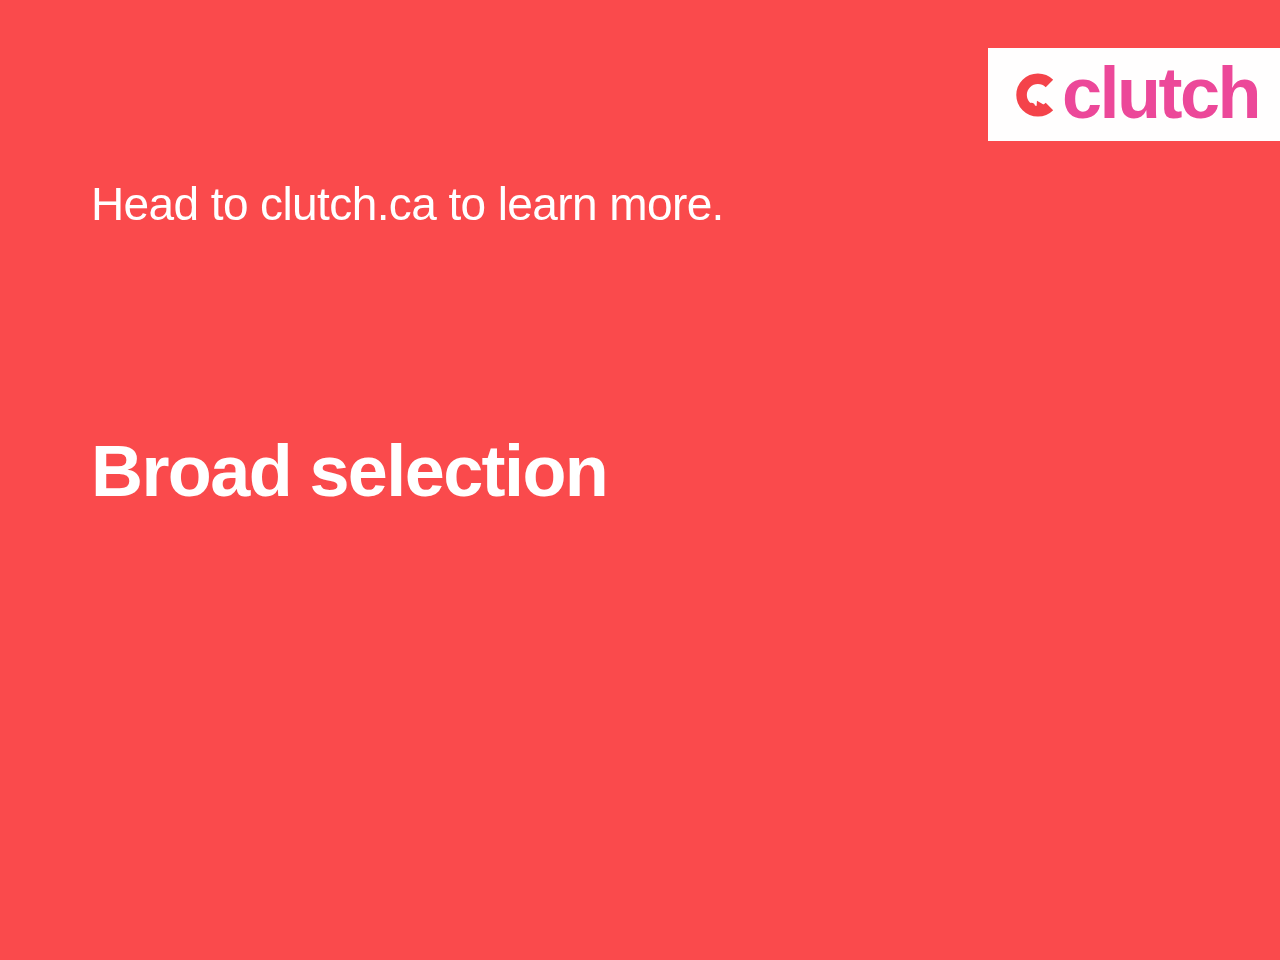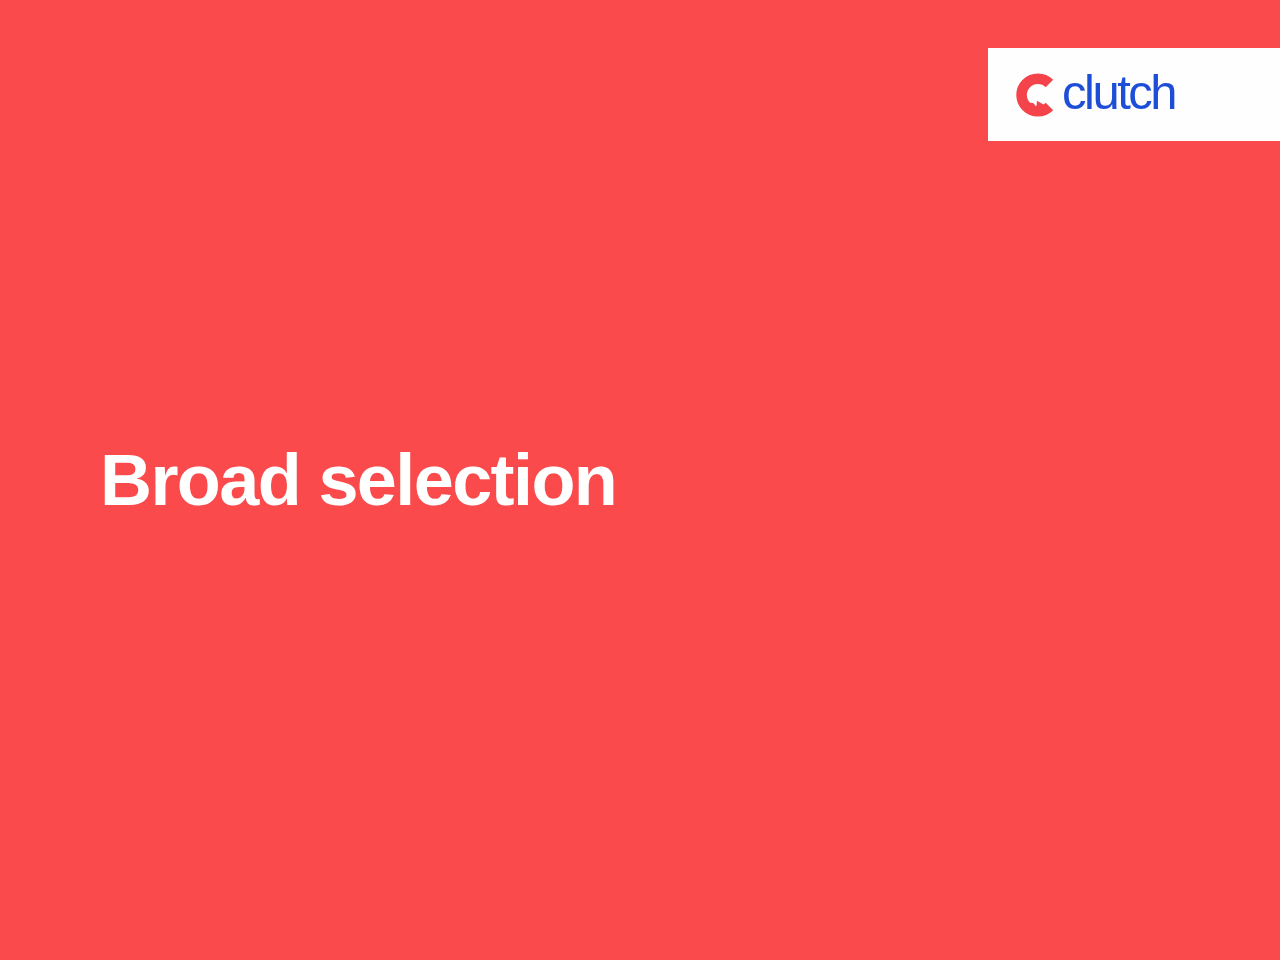--- a/index.html
+++ b/index.html
@@ -44,25 +44,25 @@
   #logo-mark {
     display: block;
     width: 48px;
     height: 48px;
     margin-right: 2px;
     flex: none;
   }
 
   #logo-word {
     font-family: "Liberation Sans", sans-serif;
-    font-size: 49px;
-    font-weight: normal;
+    font-size: 72px;
+    font-weight: bold;
     line-height: 1;
     letter-spacing: -2.5px;
-    color: #1d4ed8;
+    color: #ec4899;
     white-space: nowrap;
     position: relative;
     top: -2px;
   }
 
   
   #tagline {
     position: absolute;
     left: 91px;
     top: 178px;
@@ -80,21 +80,21 @@
     top: 435px;
     width: 1000px;
   }
 
   #headline {
     font-size: 72px;
     font-weight: bold;
     line-height: 1.0;
     letter-spacing: -1.6px;
     color: #ffffff;
-    margin: 9px;
+    margin: 0;
     white-space: nowrap;
   }
 
   #subhead {
     margin: 0;
     padding-top: 22px;
     font-size: 58px;
     font-weight: 400;
     line-height: 65px;
     letter-spacing: -0.8px;
@@ -117,18 +117,19 @@
 
         <path d="M 52 62 L 80 78 L 50 92 Z" fill="#f4434a"></path>
 
         <circle cx="40" cy="74" r="8" fill="#f4434a"></circle>
       </svg>
 
       <span id="logo-word">clutch</span>
     </div>
   </div>
 
+  <div id="tagline">Head to clutch.ca to learn more.</div>
 
   <div id="headline-block">
     <h1 id="headline">Broad selection</h1>
   </div>
 
 </div>
 
 </body></html>

